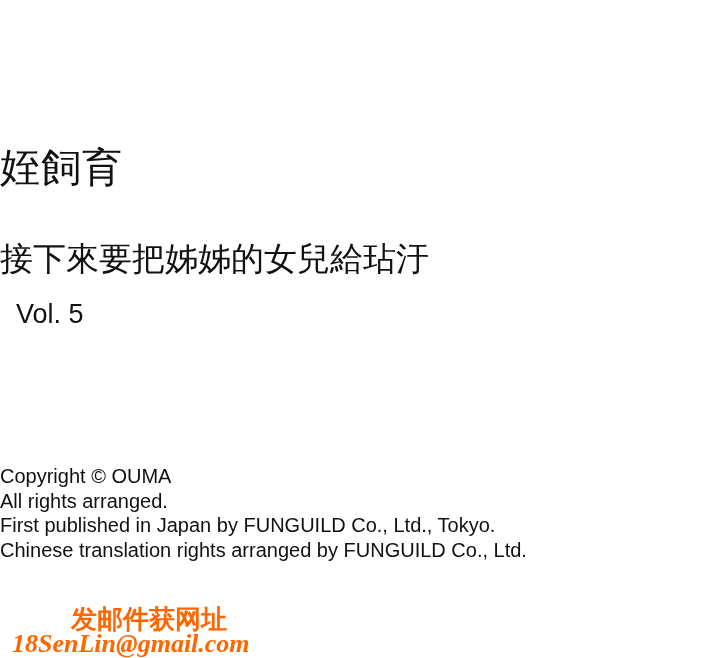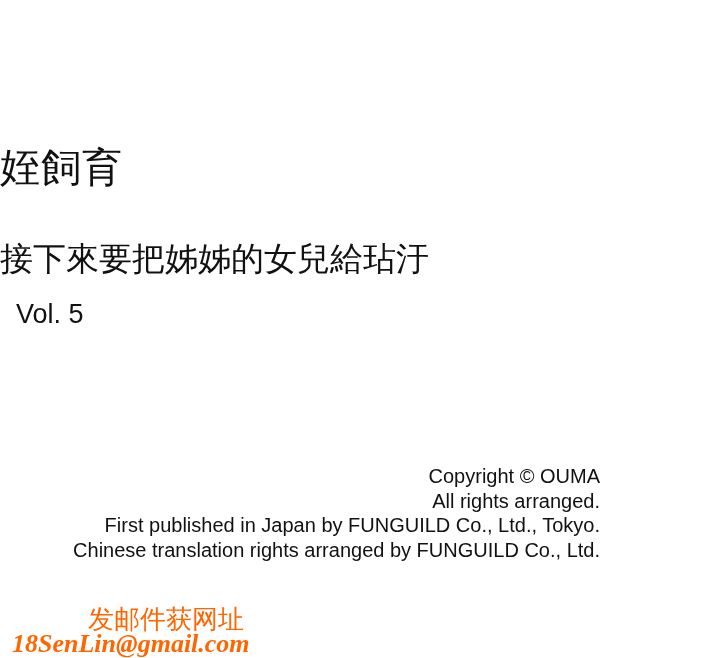--- a/index.html
+++ b/index.html
@@ -44,32 +44,32 @@
   .author {
     top: 366px;
     font-size: 30px;
     font-weight: 400;
   }
   .copyright-block {
     position: absolute;
     top: 464px;
     left: 0;
     width: 600px;
-    text-align: right;
+    text-align: left;
     font-size: 20px;
     line-height: 24.5px;
     font-weight: 400;
     white-space: nowrap;
   }
   .watermark-line1 {
     position: absolute;
     top: 602px;
-    left: 88px;
+    left: 71px;
     font-size: 26px;
-    font-weight: 400;
+    font-weight: 700;
     white-space: nowrap;
     font-family: "Liberation Sans", "DejaVu Sans", sans-serif;
     text-align: right;
   }
   .watermark-email {
     position: absolute;
     top: 629px;
     left: 12px;
     font-size: 26px;
     font-weight: 700;

